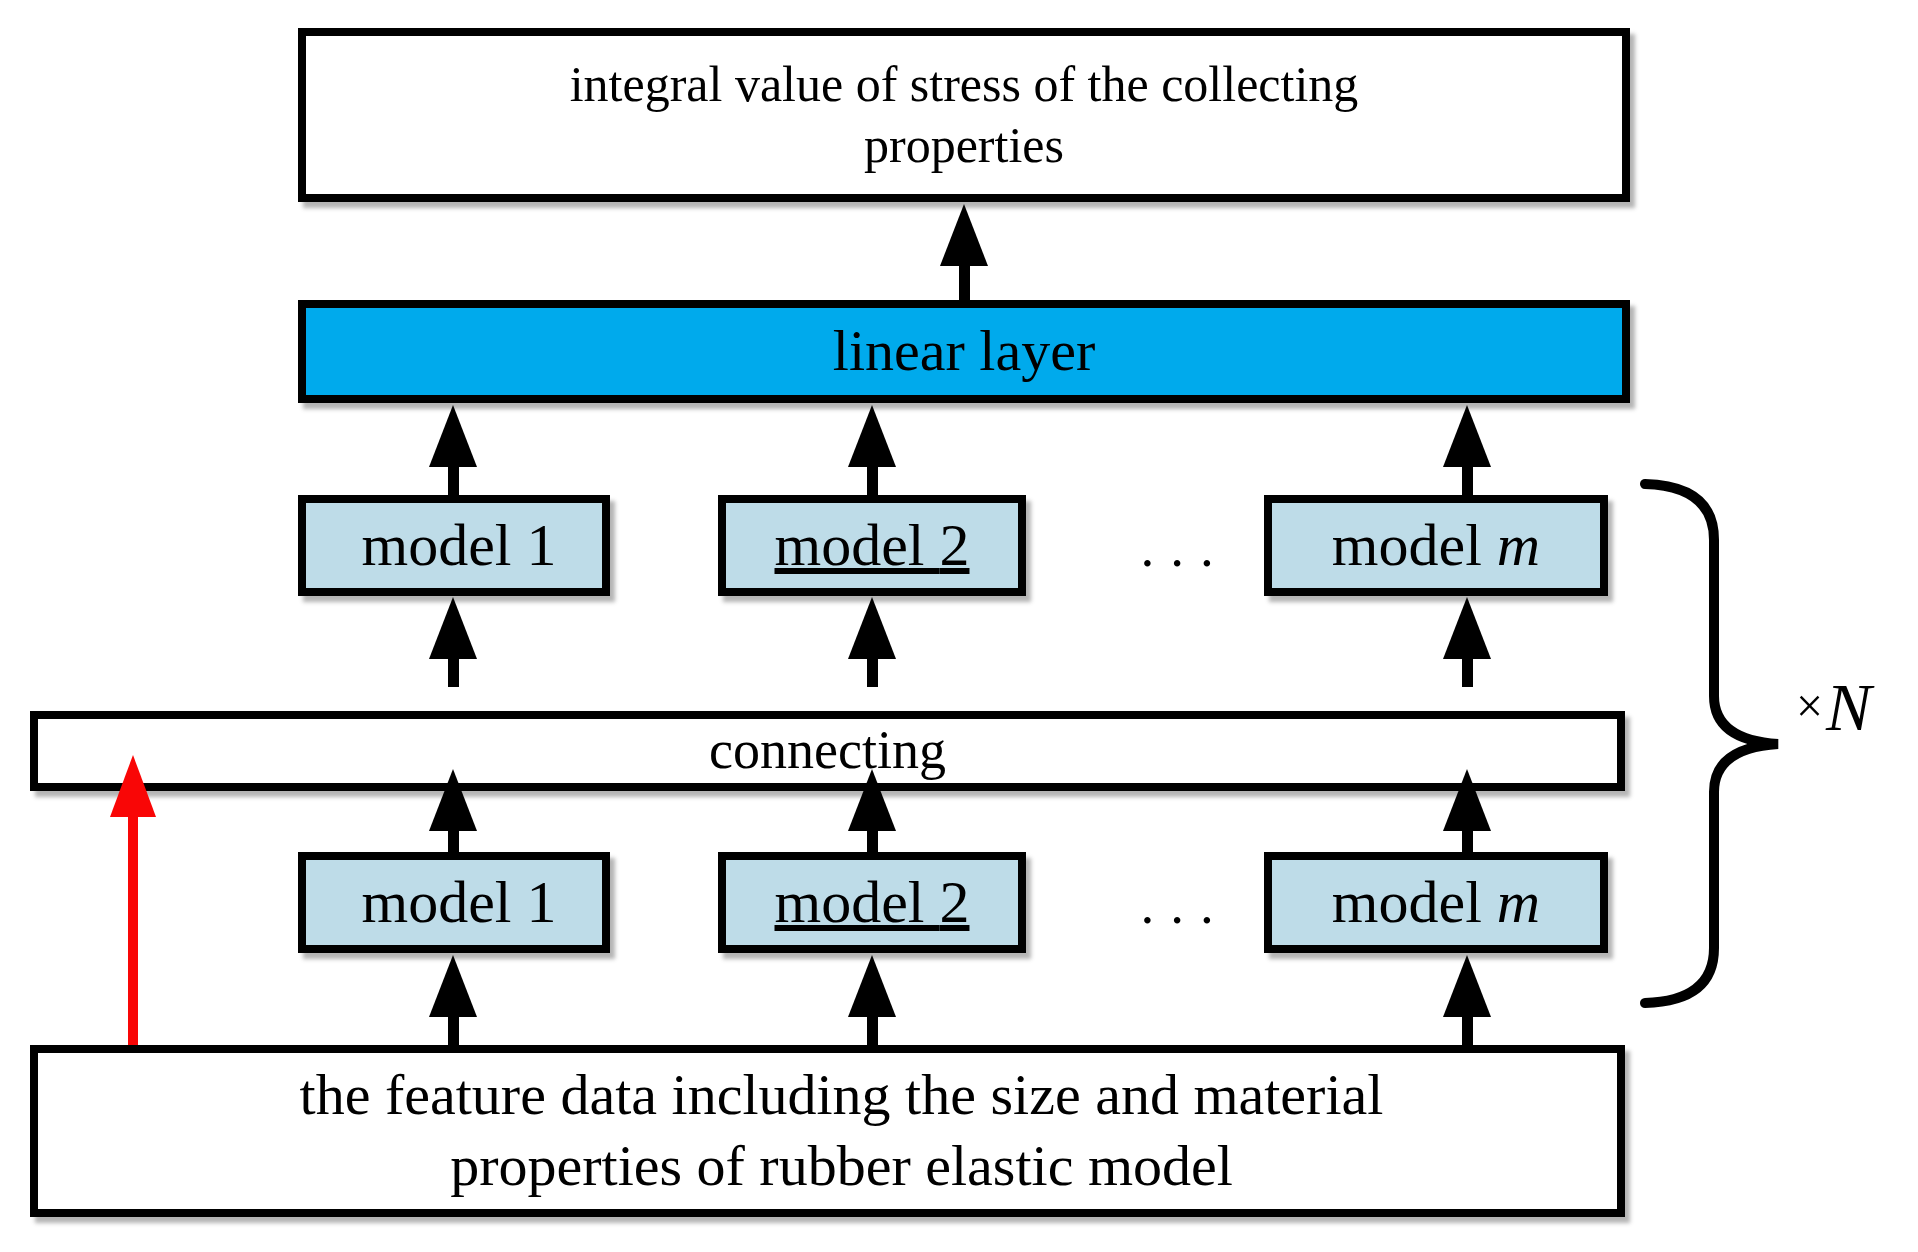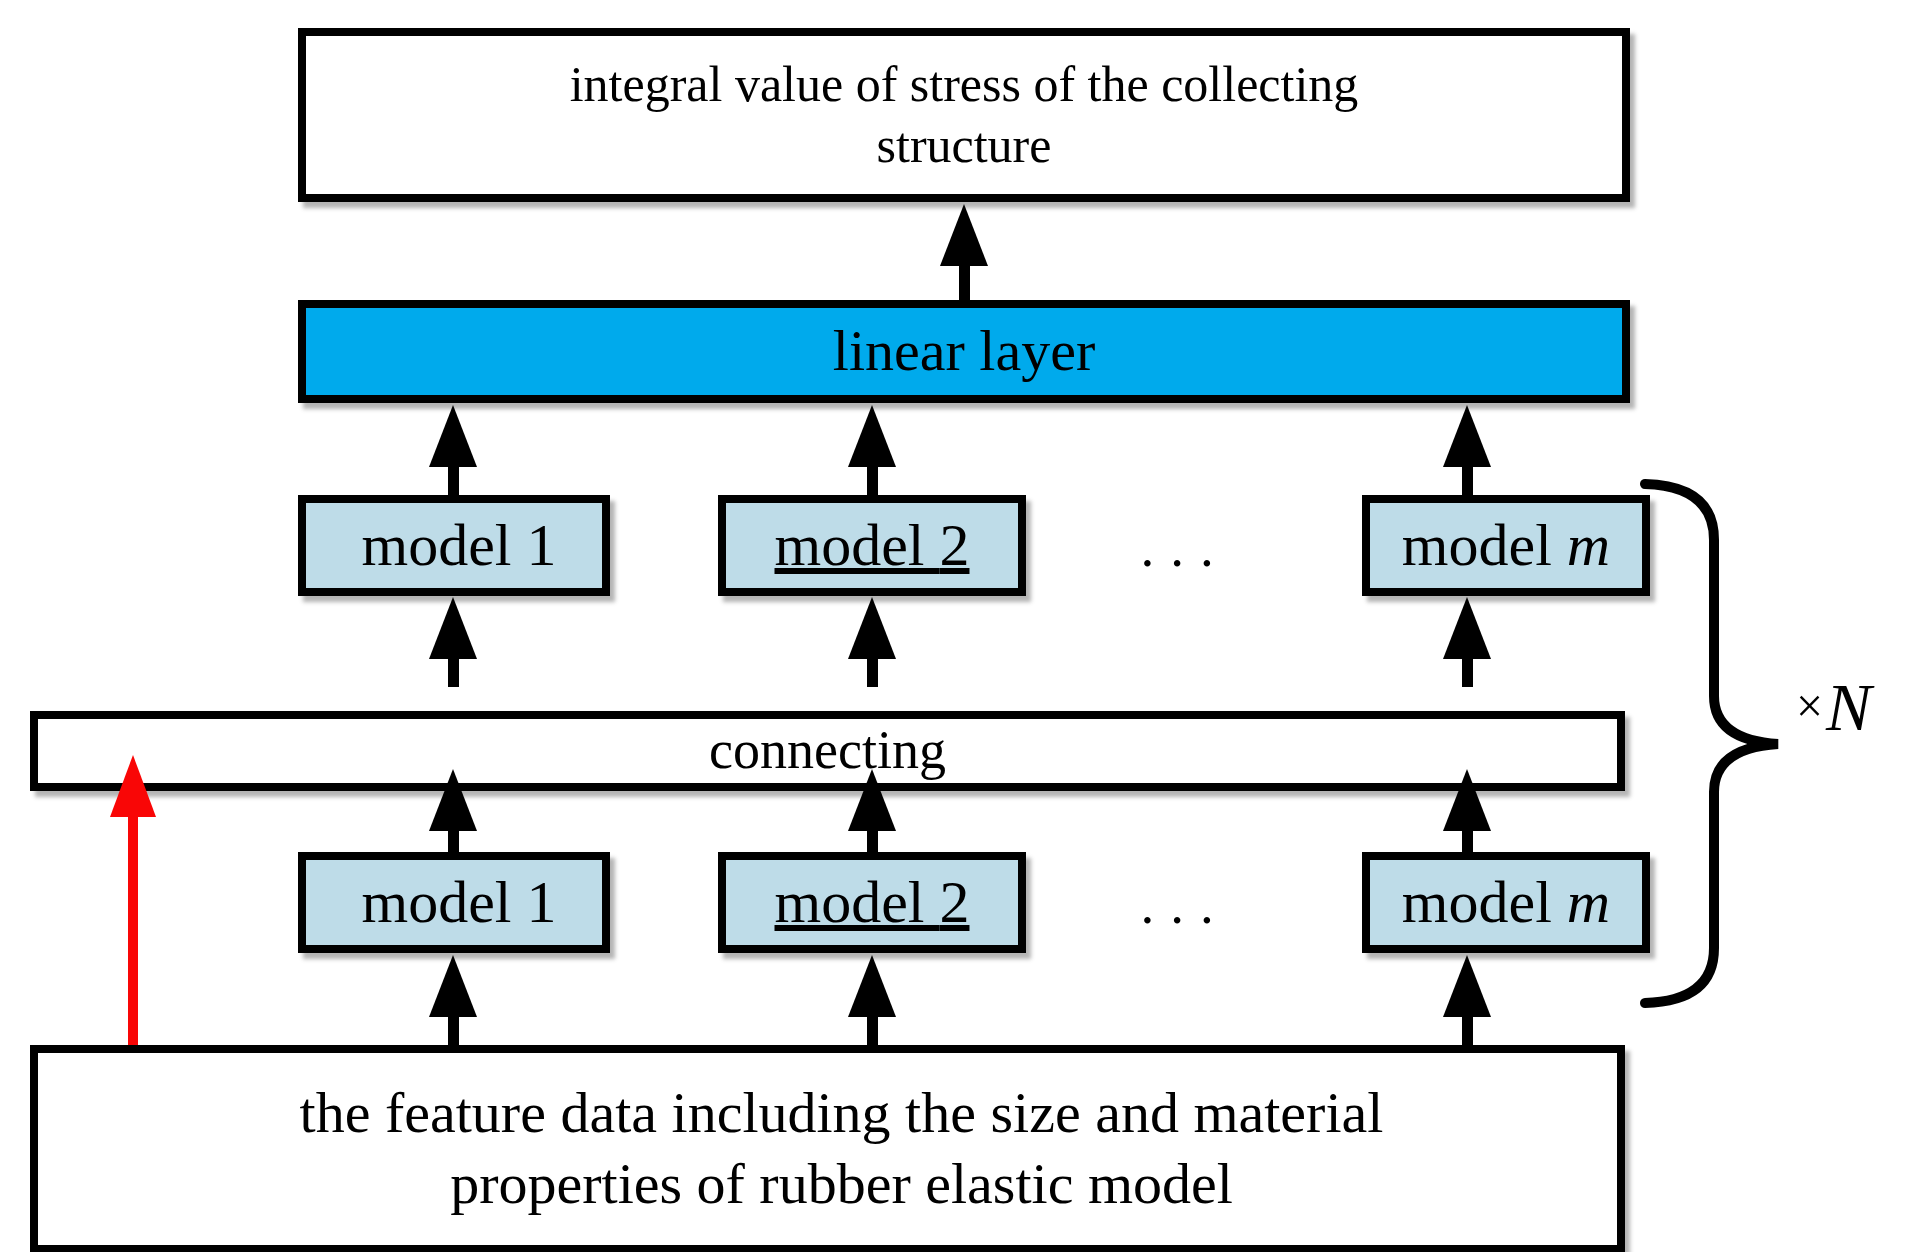--- a/index.html
+++ b/index.html
@@ -27,25 +27,25 @@
     flex-direction:column;
     justify-content:center;
     align-items:center;
     text-align:center;
     box-shadow:5px 6px 4px rgba(90,90,90,0.45);
     line-height:1.22;
   }
   .out-box{left:298px;top:28px;width:1332px;height:174px;font-size:50px;}
   .linear-box{left:298px;top:300px;width:1332px;height:103px;font-size:58px;background:var(--cyan);}
   .connect-box{left:30px;top:687px;width:1595px;height:80px;font-size:54px;margin-top:24px;}
-  .in-box{left:30px;top:1045px;width:1595px;height:208px;font-size:58px;padding-left:28px;}
+  .in-box{left:30px;top:1045px;width:1595px;height:172px;font-size:58px;padding-left:28px;}
   .model-box{width:312px;height:101px;font-size:60px;background:var(--modelblue);}
   .m1{left:298px;padding-left:10px;}
   .m2{left:718px;width:308px;text-decoration:underline;}
-  .mm{left:1362px;width:288px;}
+  .mm{left:1264px;width:344px;}
   .row-upper{top:495px;}
   .row-lower{top:852px;}
   .var{font-style:italic;}
   .ellipsis{
     position:absolute;left:1135px;width:100px;text-align:center;
     font-size:55px;letter-spacing:16px;line-height:1;
   }
   .ell-upper{top:520px;}
   .ell-lower{top:877px;}
   .arrow{
@@ -66,21 +66,21 @@
   .xn .times{font-size:48px;vertical-align:8px;}
   .xn .n{font-style:italic;margin-left:3px;}
 </style>
 </head>
 <body>
 
 <div class="stage">
 
   <div class="box out-box">
     <div>integral value of stress of the collecting</div>
-    <div>structure</div>
+    <div>properties</div>
   </div>
 
   <div class="arrow" style="left:940px;top:204px;height:96px;">
     <div class="head"></div>
     <div class="shaft"></div>
   </div>
 
   <div class="box linear-box">
     <div>linear layer</div>
   </div>

